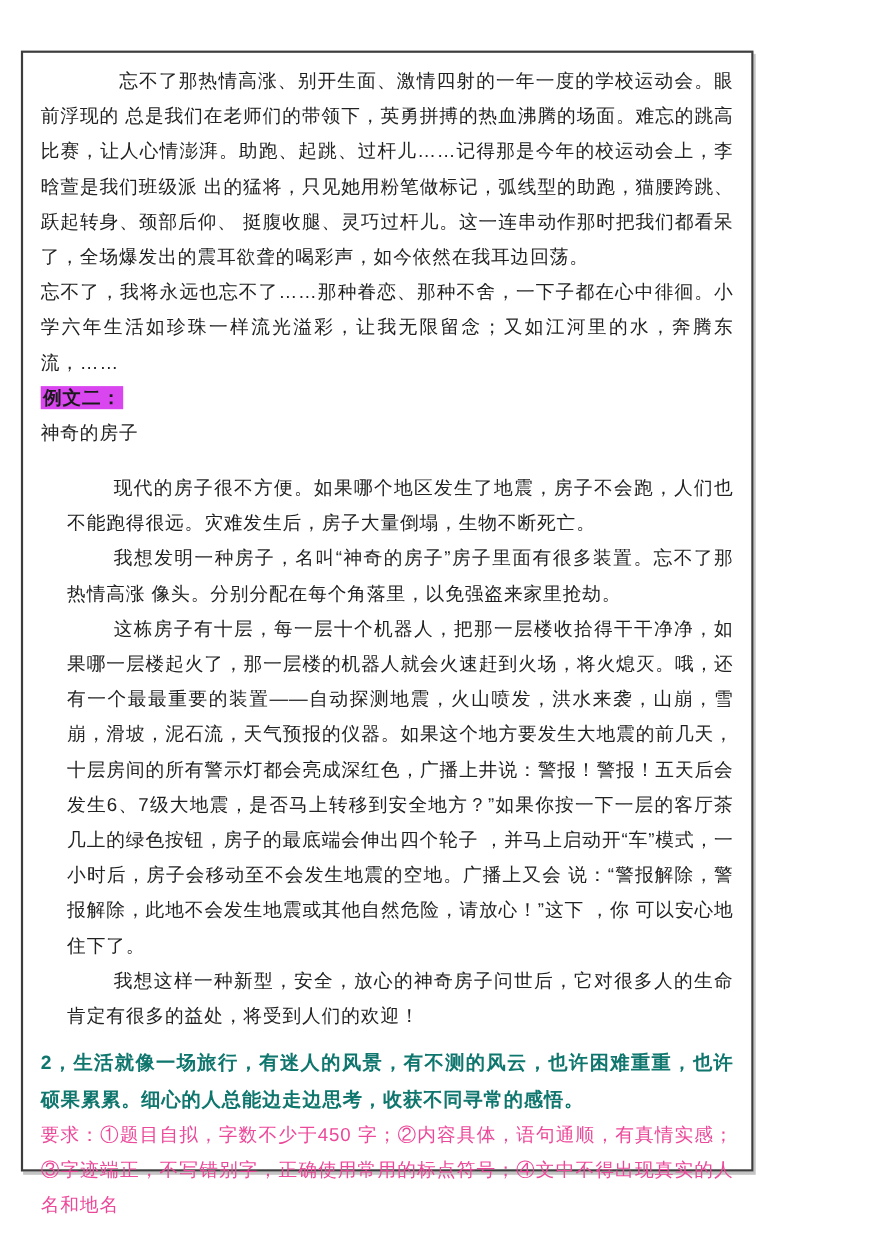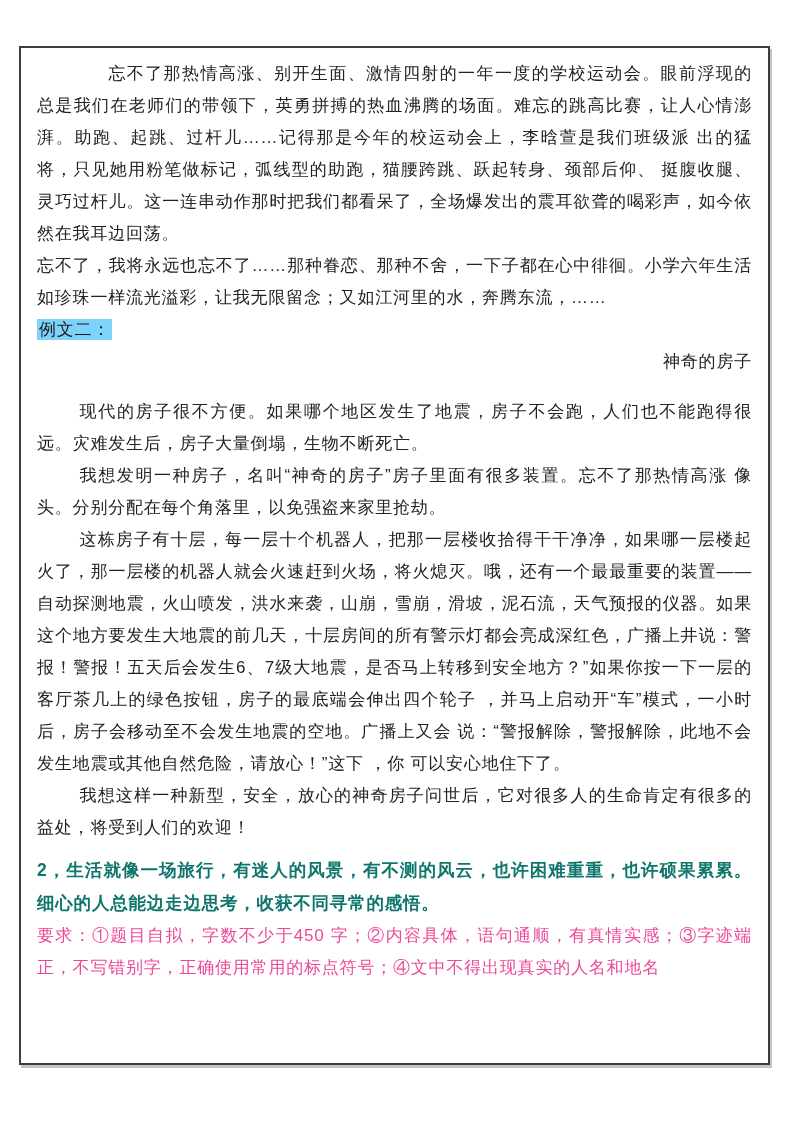--- a/index.html
+++ b/index.html
@@ -11,48 +11,48 @@
     width: 793px;
     height: 1122px;
     position: relative;
     font-family: "Liberation Sans", sans-serif;
     overflow: hidden;
   }
   .sheet {
     position: absolute;
     left: 19px;
     top: 46px;
-    width: 751px;
+    width: 666px;
     height: 1019px;
     box-sizing: border-box;
     border: 2px solid #3d3d3d;
     box-shadow: 2px 3px 0 #c4c4c4;
     background: #ffffff;
     padding: 10px 16px 0 16px;
   }
   p {
     margin: 0;
     font-size: 17px;
     line-height: 32px;
     letter-spacing: 0.8px;
     color: #222222;
     text-align: justify;
   }
   .para-first-big-indent { text-indent: 4.2em; }
-  .para-indent { text-indent: 2.5em; }
+  .para-indent { text-indent: 2.5em; margin-left: 24px; }
   .para-farewell { }
   .label-line { margin-top: 0; }
   .hl {
-    background: #7dd3fc;
-    font-weight: 400;
+    background: #d946ef;
+    font-weight: 700;
     color: #1a1a1a;
     padding: 1px 2px;
   }
   .essay-title {
-    text-align: right;
+    text-align: left;
     text-indent: 0;
     margin-bottom: 18px;
   }
   .bold-prompt {
     font-weight: 700;
     color: #0f766e;
     font-size: 17.5px;
     line-height: 33px;
     margin-top: 10px;
   }

